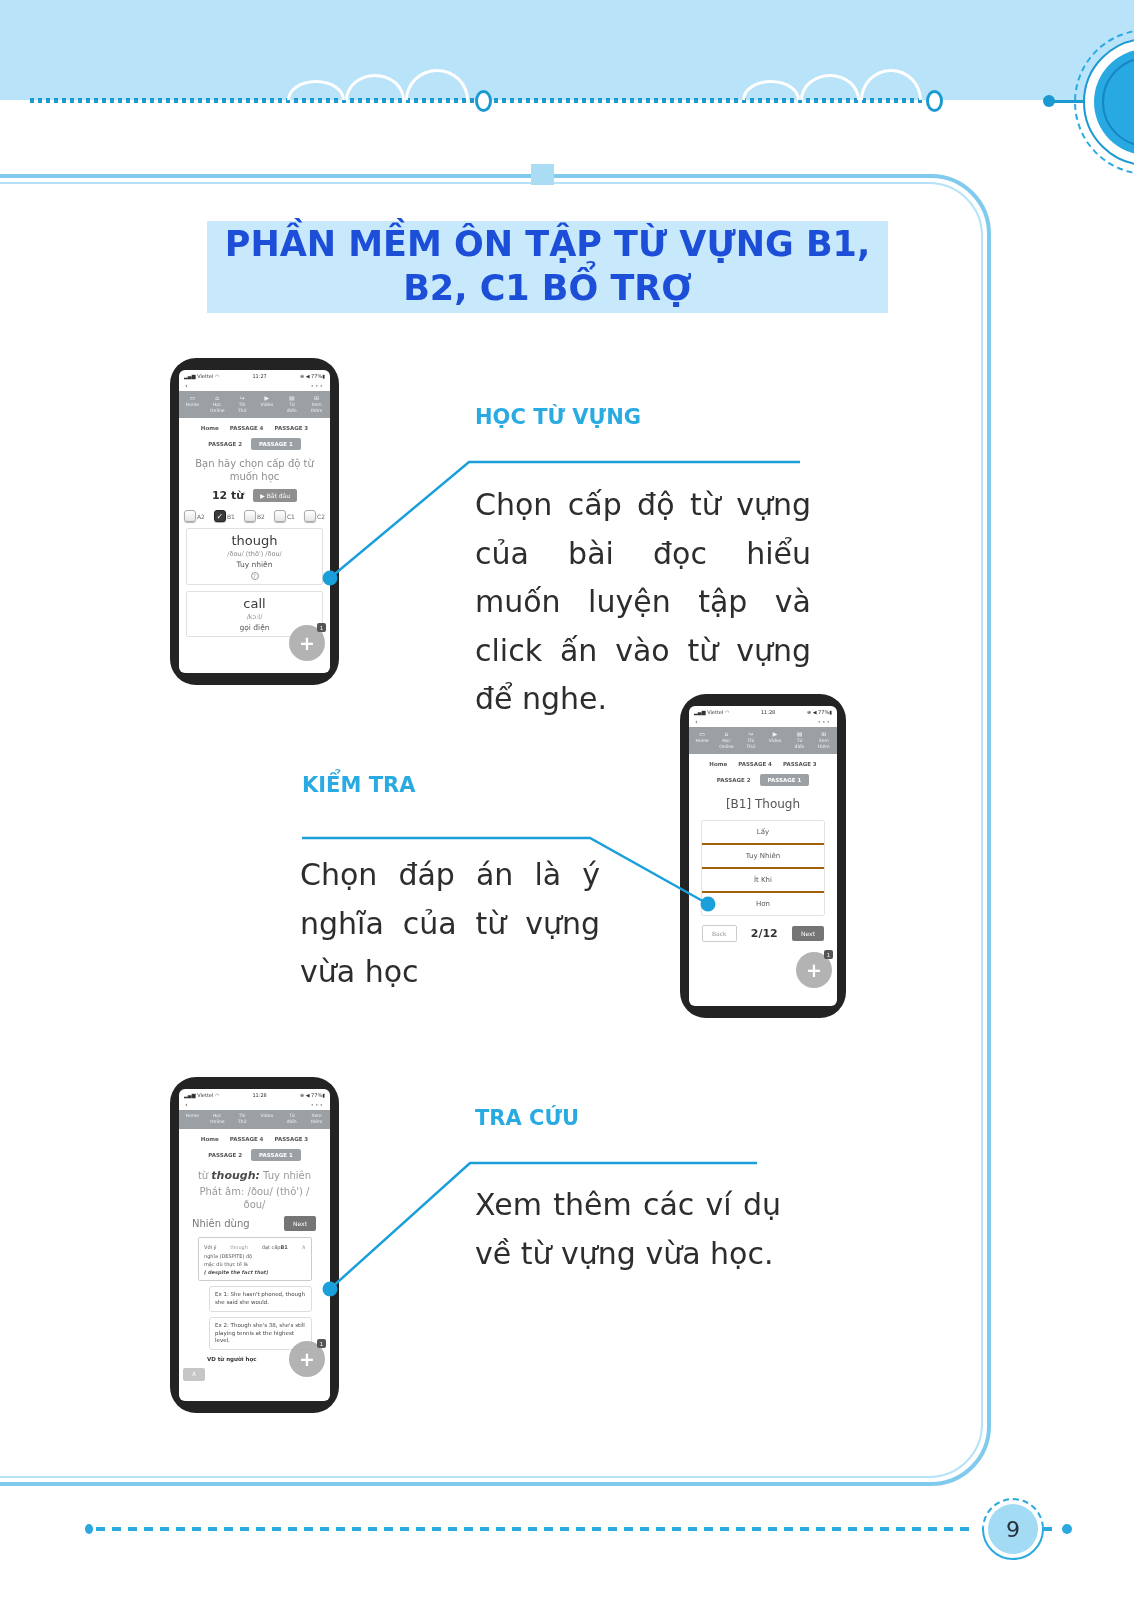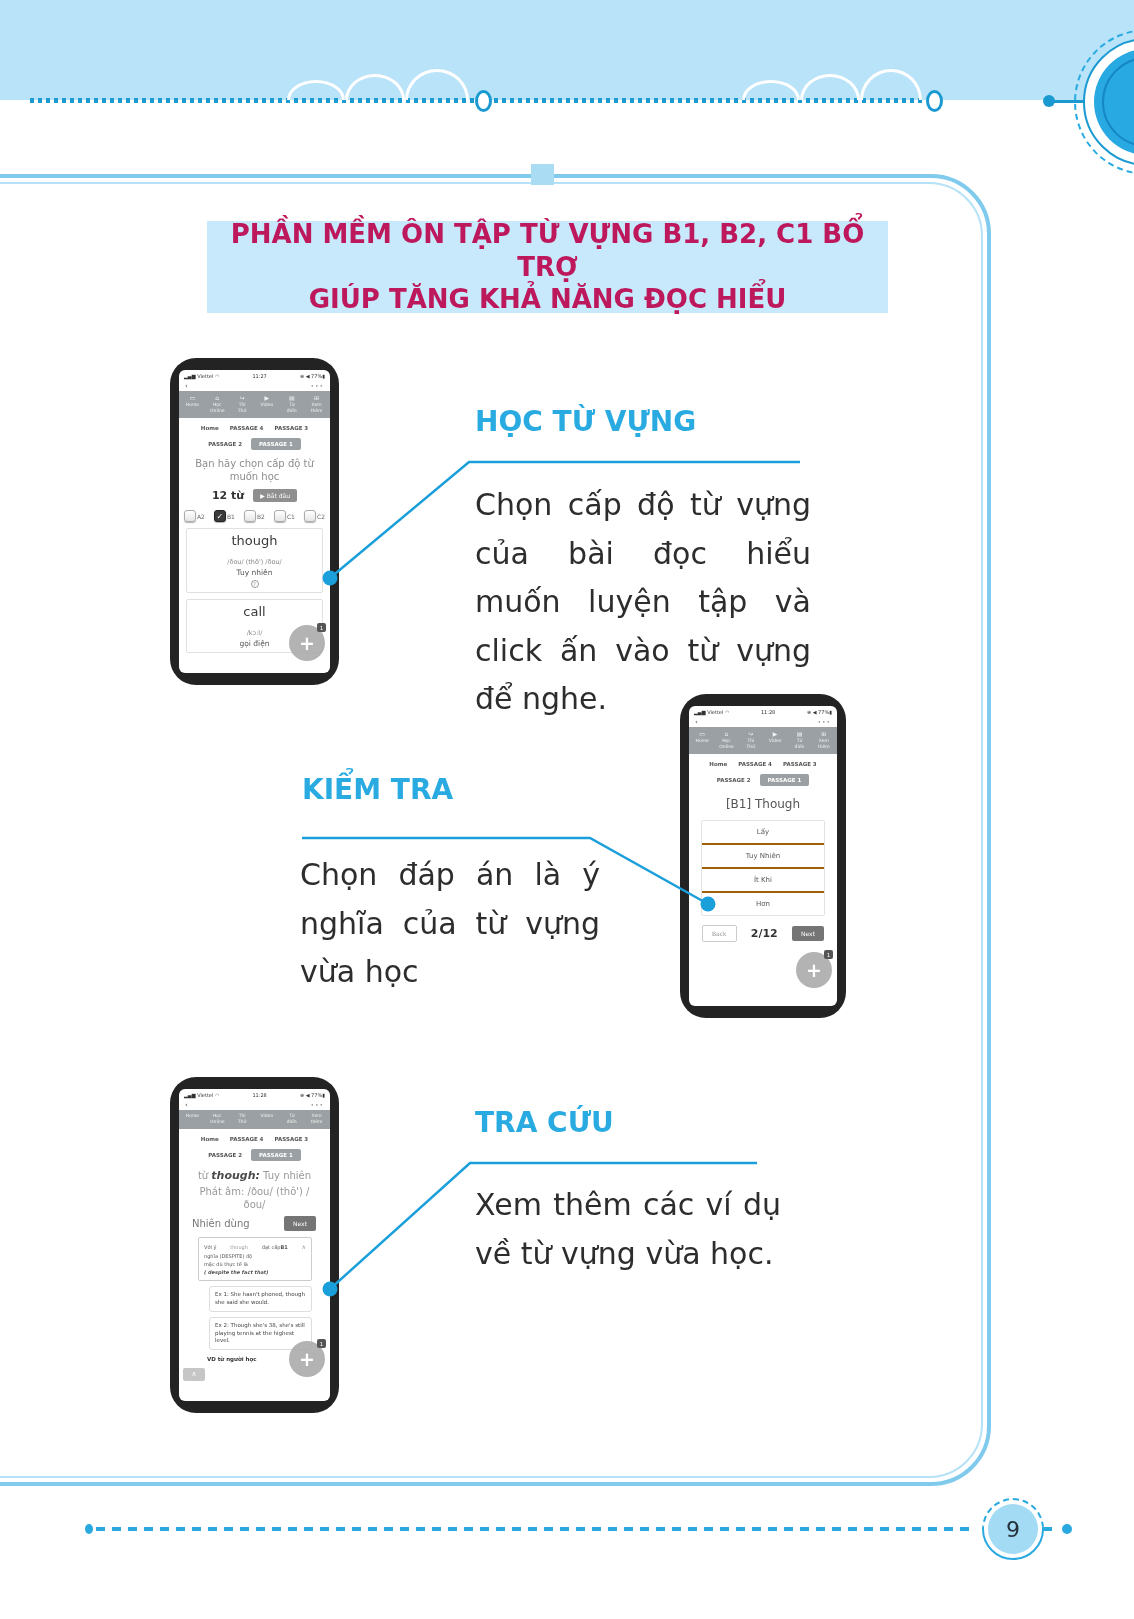--- a/index.html
+++ b/index.html
@@ -23,24 +23,24 @@
   .bc-inner  { left:1102px; top:57px; width:90px;  height:90px;  border:2px solid #1587c6; }
 
   
   .frame-outer { position:absolute; left:-80px; top:174px; width:1071px; height:1312px; border:4px solid #7fcaed; border-radius:60px; }
   .frame-inner { position:absolute; left:-72px; top:182px; width:1055px; height:1296px; border:2px solid #b5e2f7; border-radius:54px; }
   .border-chip { position:absolute; left:531px; top:164px; width:23px; height:21px; background:#aadcf4; }
 
   
   .title-box { position:absolute; left:207px; top:221px; width:681px; height:92px; background:#c7e9fb;
                display:flex; flex-direction:column; justify-content:center; text-align:center;
-               color:#be185d; font-weight:bold; font-size:26px; line-height:1.25; }
-
-  
-  .section-heading { position:absolute; color:#29abe2; font-size:28px; font-weight:bold;text-align:right; }
+               color:#1d4ed8; font-weight:bold; font-size:35px; line-height:1.25; }
+
+  
+  .section-heading { position:absolute; color:#29abe2; font-size:21px; font-weight:bold;text-align:right; }
   .section-body { position:absolute; font-size:30px; color:#2d2d2d; text-align:justify; line-height:1.62; }
   #heading-learn { left:475px; top:405px; }
   #body-learn { left:475px; top:481px; width:336px; }
   #heading-test { left:302px; top:773px; }
   #body-test { left:300px; top:851px; width:300px; }
   #heading-lookup { left:475px; top:1106px; }
   #body-lookup { left:475px; top:1181px; width:306px; }
 
   
   svg.connectors { position:absolute; left:0; top:0; pointer-events:none; z-index:6; }
@@ -70,21 +70,21 @@
   .levels { display:flex; justify-content:space-between; padding:0 5px; margin-top:8px; }
   .level { display:flex; align-items:center; }
   .checkbox { width:12px; height:12px; border:1px solid #aaa; border-radius:3px; background:linear-gradient(#fff,#e6e6e6);
               box-shadow:0 1px 1px rgba(0,0,0,.3); display:flex; align-items:center; justify-content:center; }
   .checkbox .check { display:none; color:#fff; font-size:8px; font-weight:bold; }
   .checkbox.checked { background:#3b3b3b; border-color:#222; }
   .checkbox.checked .check { display:block; }
   .level-label { font-size:6px; color:#666; margin-left:1px; }
   .word-card { border:1px solid #e0e0e0; border-radius:2px; margin:6px 7px 0; text-align:center; padding:4px 2px; }
   .word { font-size:13px; color:#3a3a3a; }
-  .phonetic { font-size:6.5px; color:#888; margin-top:10px; }
+  .phonetic { font-size:6.5px; color:#888; margin-top:2px; }
   .meaning { font-size:7.5px; color:#555; margin-top:2px; }
   .help { font-size:5.5px; color:#999; border:1px solid #999; border-radius:50%; width:8px; height:8px; line-height:6.5px; margin:3px auto 0; }
 
   .fab { position:absolute; right:5px; width:36px; height:36px; background:rgba(168,168,168,.88); border-radius:50%;
          display:flex; align-items:center; justify-content:center; color:#fff; font-size:19px; font-weight:bold; z-index:3; }
   .fab .badge { position:absolute; top:-2px; right:-1px; background:#555; color:#fff; font-size:5.5px; width:9px; height:9px;
                 border-radius:2px; display:flex; align-items:center; justify-content:center; font-weight:normal; }
   #phone1 .fab { bottom:12px; } #phone2 .fab { bottom:18px; } #phone3 .fab { bottom:24px; }
 
   .question { font-size:12px; color:#555; text-align:center; margin-top:11px; }
@@ -142,21 +142,20 @@
 <div class="bc bc-white"></div>
 <div class="bc bc-fill"></div>
 <div class="bc bc-inner"></div>
 
 <div class="frame-outer"></div>
 <div class="frame-inner"></div>
 <div class="border-chip"></div>
 
 <div class="title-box">
   <span>PHẦN MỀM ÔN TẬP TỪ VỰNG B1, B2, C1 BỔ TRỢ</span>
-  <span>GIÚP TĂNG KHẢ NĂNG ĐỌC HIỂU</span>
 </div>
 
 <div class="section-heading" id="heading-learn">HỌC TỪ VỰNG</div>
 <div class="section-body" id="body-learn">Chọn cấp độ từ vựng của bài đọc hiểu muốn luyện tập và click ấn vào từ vựng để nghe.</div>
 <div class="section-heading" id="heading-test">KIỂM TRA</div>
 <div class="section-body" id="body-test">Chọn đáp án là ý nghĩa của từ vựng vừa học</div>
 <div class="section-heading" id="heading-lookup">TRA CỨU</div>
 <div class="section-body" id="body-lookup">Xem thêm các ví dụ về từ vựng vừa học.</div>
 
 <div class="phone" id="phone1">

